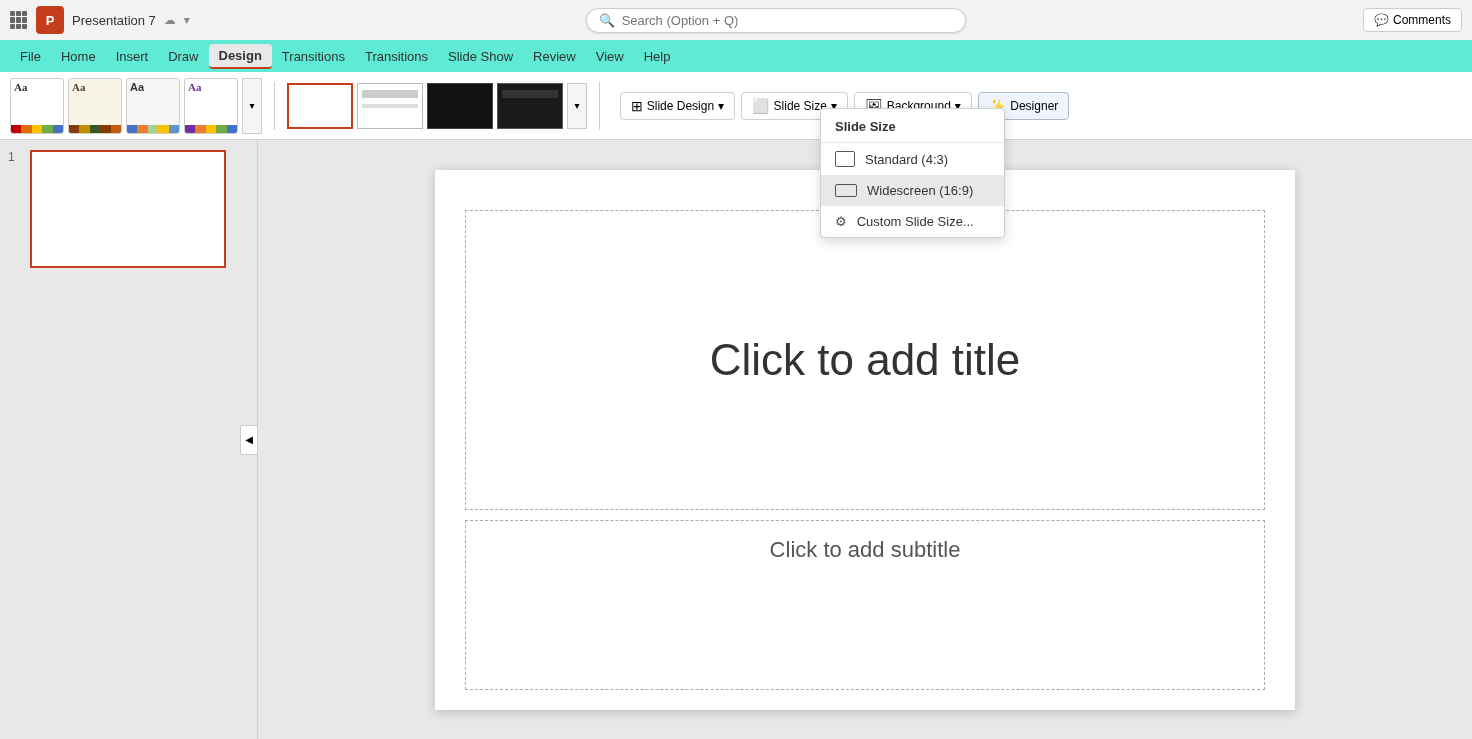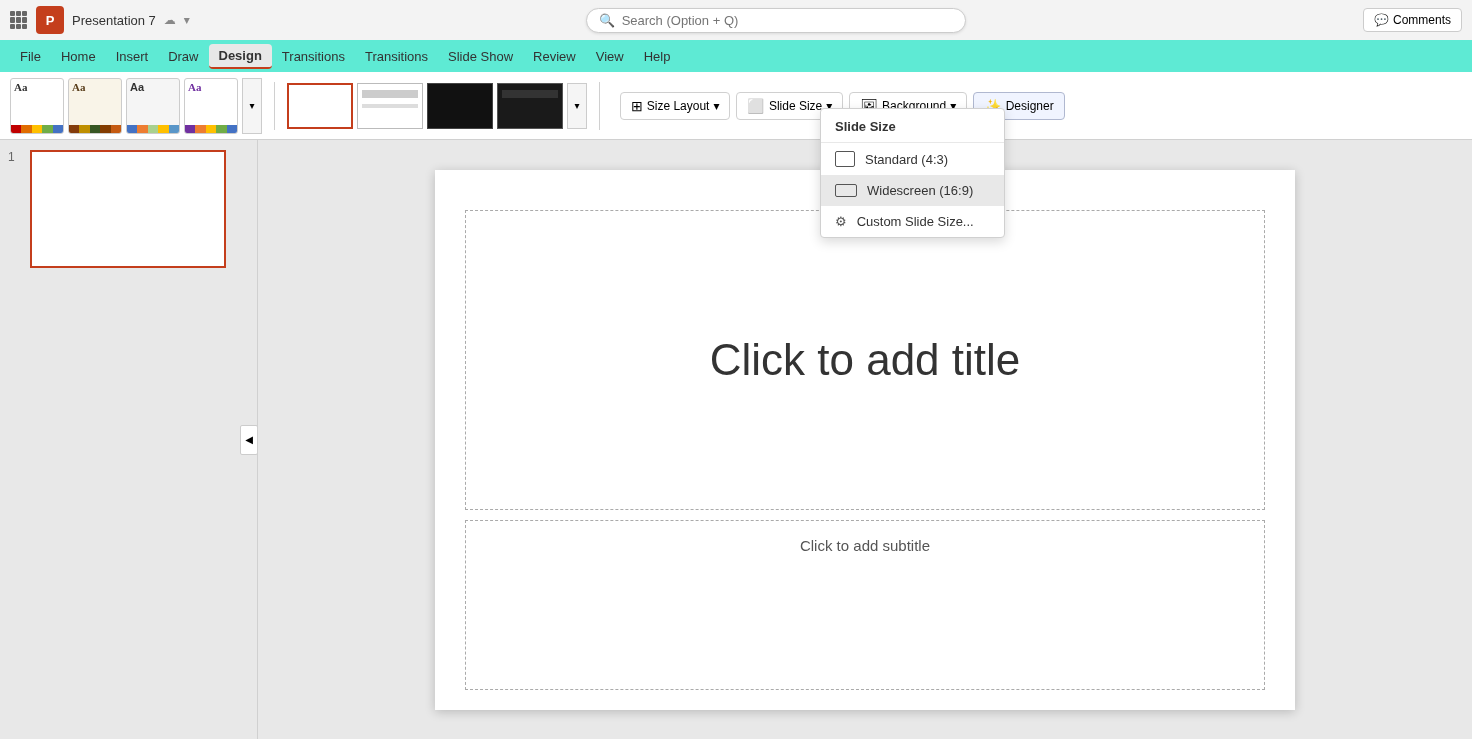--- a/index.html
+++ b/index.html
@@ -100,21 +100,21 @@
     .slide-title-area {
       position: absolute; left: 30px; right: 30px; top: 40px; bottom: 200px;
       border: 1px dashed #aaa; display: flex; align-items: center; justify-content: center; text-align: right;
     }
     .slide-title-text { font-size: 44px; color: #333; font-weight: 300; }
     .slide-subtitle-area {
       position: absolute; left: 30px; right: 30px; bottom: 20px; height: 170px;
       border: 1px dashed #aaa; display: flex; align-items: flex-start; justify-content: center;
       padding-top: 16px;
     }
-    .slide-subtitle-text { font-size: 15px; color: #555; }
+    .slide-subtitle-text { font-size: 22px; color: #555; }
     .dropdown-menu {
       position: absolute; top: 108px; left: 820px; width: 185px;
       background: white; border: 1px solid #d0d0d0; border-radius: 4px;
       box-shadow: 0 4px 12px rgba(0,0,0,0.15); z-index: 200; overflow: hidden;
     }
     .dropdown-header {
       padding: 10px 14px 8px; font-size: 13px; font-weight: 600; color: #333;
       border-bottom: 1px solid #e8e8e8;
     }
     .dropdown-item {
@@ -278,21 +278,21 @@
       <div style="height:8px;background:#333;margin:6px 4px;"></div>
     </div>
     <div class="slide-style-scroll">▾</div>
   </div>
 
   <div class="ribbon-divider"></div>
 
   <div class="ribbon-buttons">
     <button class="ribbon-btn">
       <span style="font-size:14px;">⊞</span>
-      <span>Size Layout</span>
+      <span>Slide Design</span>
       <span>▾</span>
     </button>
     <button class="ribbon-btn">
       <span style="font-size:14px;">⬜</span>
       <span>Slide Size</span>
       <span>▾</span>
     </button>
     <button class="ribbon-btn">
       <span style="font-size:14px;">🖼</span>
       <span>Background</span>

